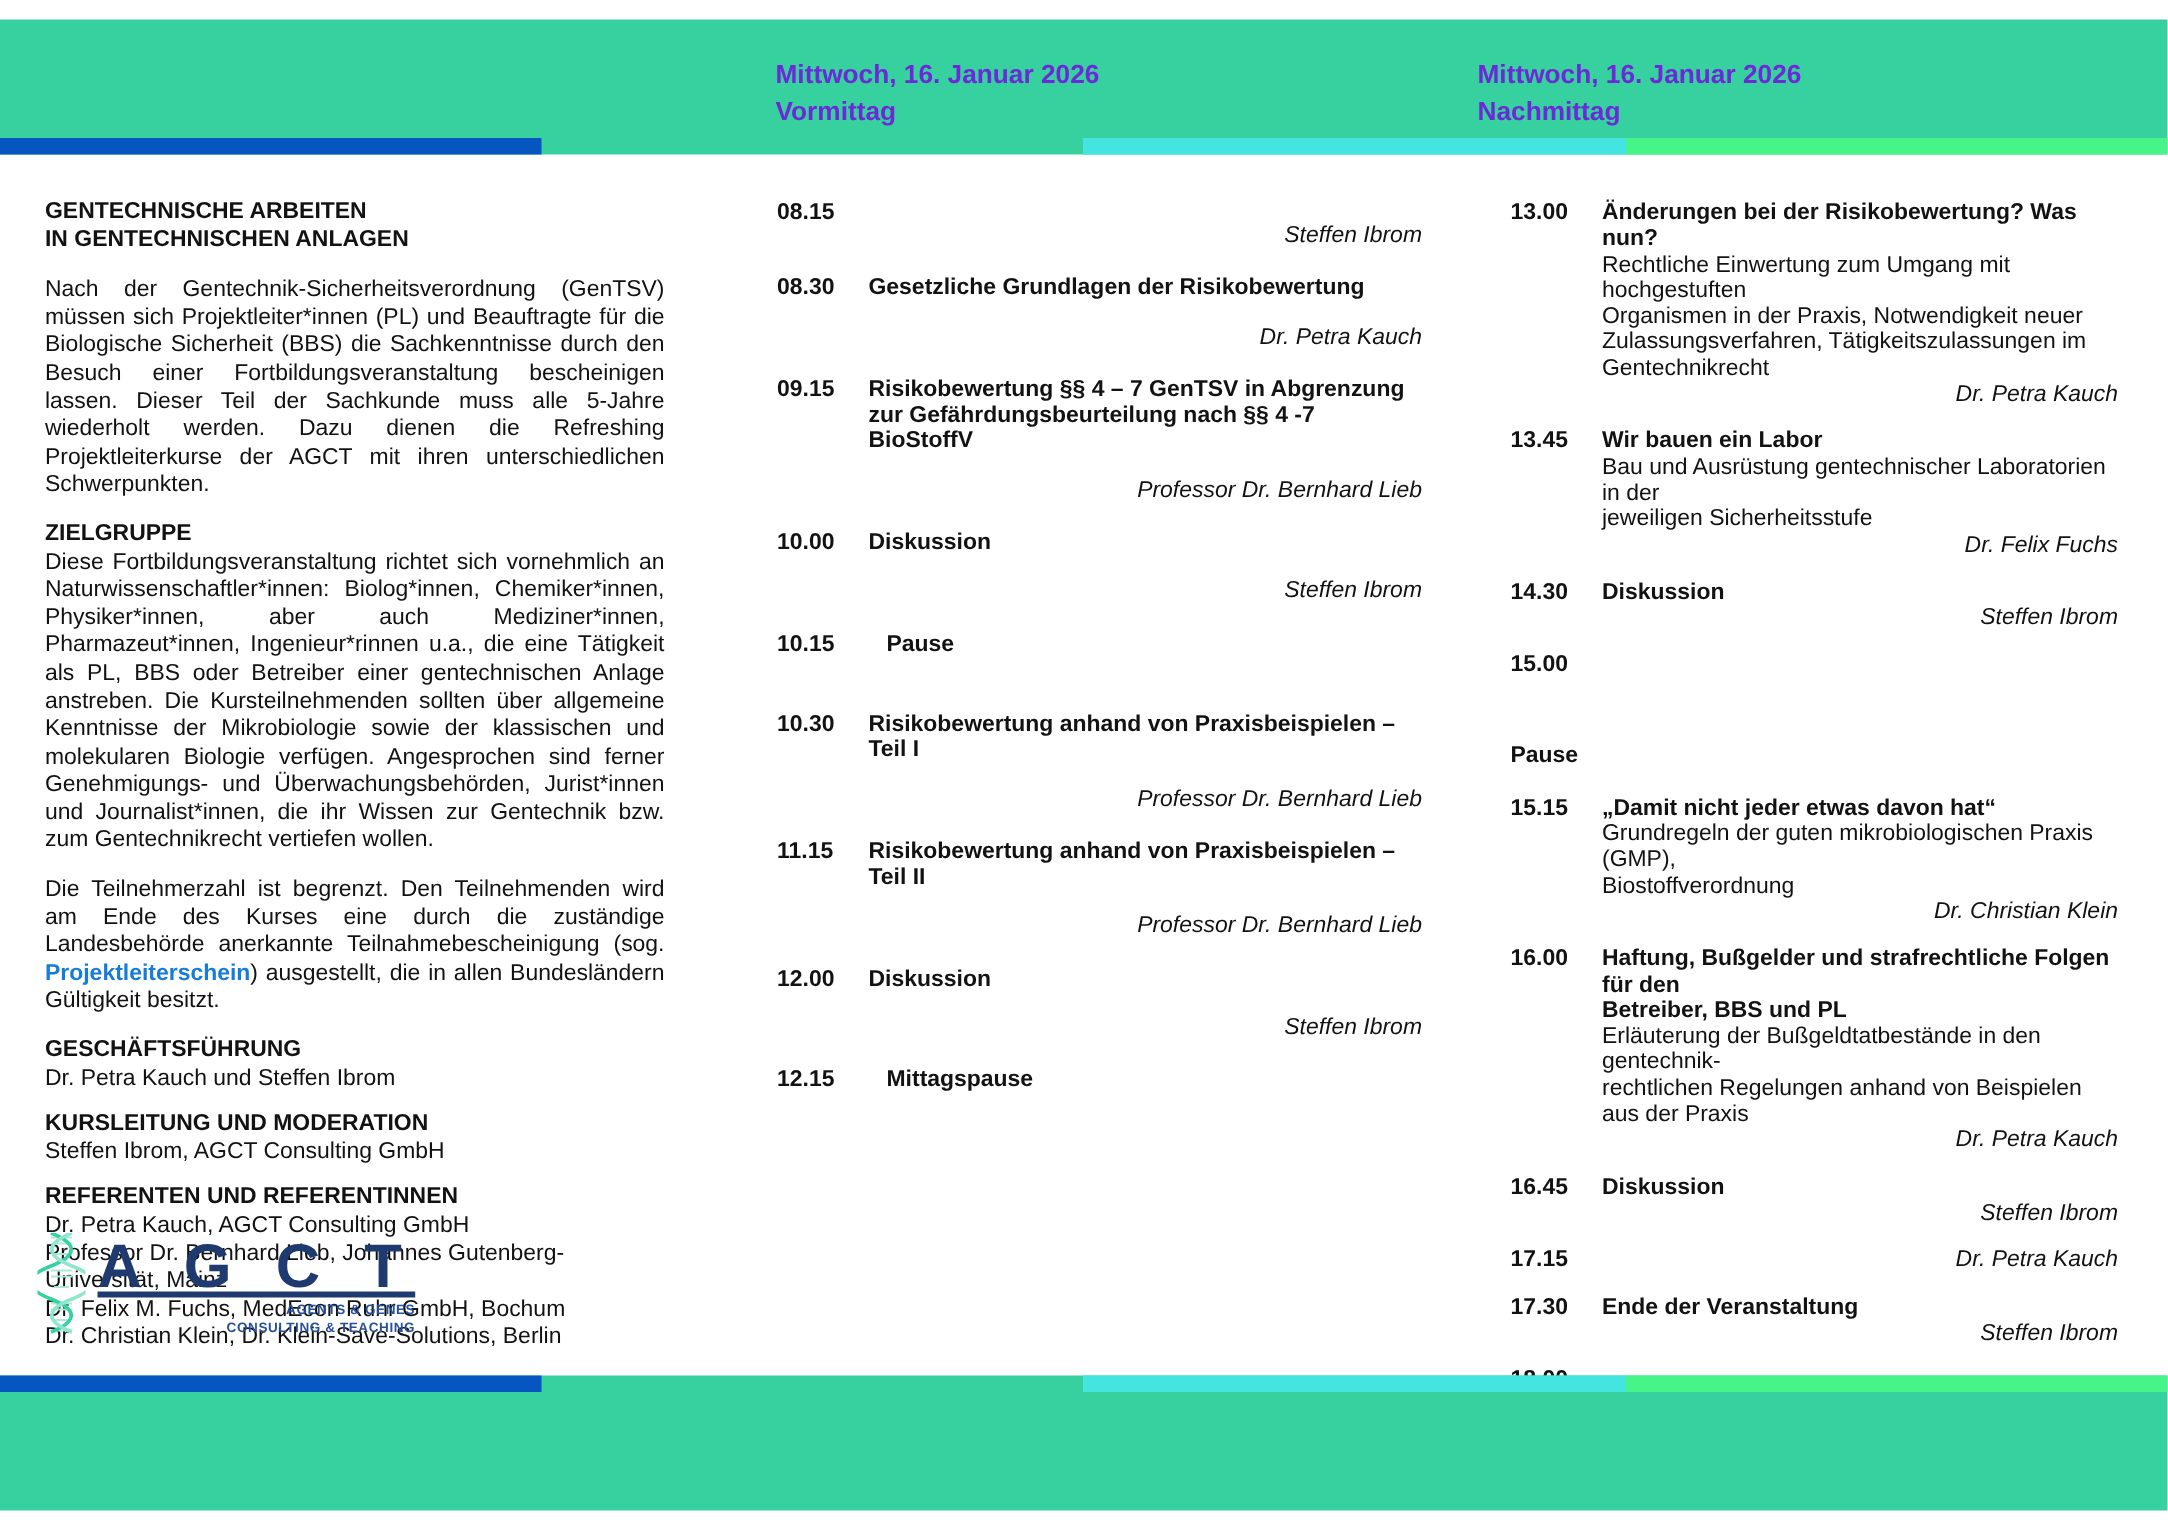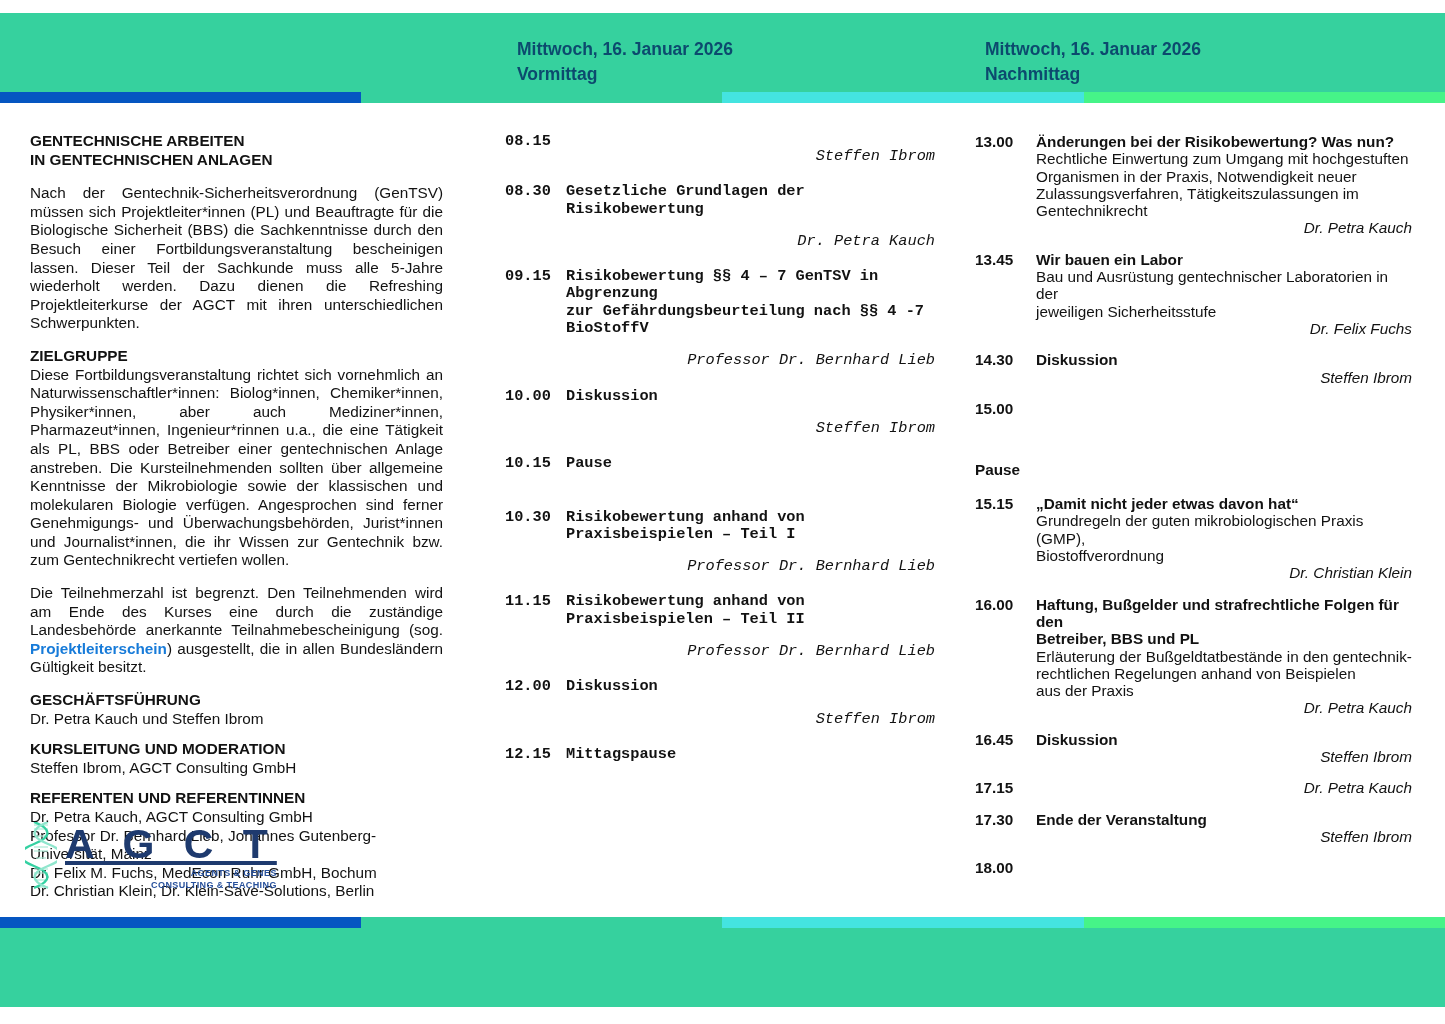--- a/index.html
+++ b/index.html
@@ -10,40 +10,40 @@
   
   .band{position:absolute;left:0;width:1445px;height:90px;background:#36d19e;}
   .band.top{top:13px;}
   .band.bottom{top:917px;}
   .strip{position:absolute;height:11px;}
   .band.top .strip{bottom:0;}
   .band.bottom .strip{top:0;}
   .strip.blue{left:0;width:361px;background:#0556c1;}
   .strip.cyan{left:722px;width:362px;background:#44e4e0;}
   .strip.green{left:1084px;width:361px;background:#46f488;}
-  .band-title{position:absolute;top:24px;color:#0c4a6e;font-weight:bold;
+  .band-title{position:absolute;top:24px;color:#6d28d9;font-weight:bold;
     font-size:17.5px;line-height:25px;}
   .band-title.morning{left:517px;}
   .band-title.afternoon{left:985px;}
   
   .leftcol{position:absolute;left:30px;top:132px;width:413px;
     font-size:15.3px;line-height:18.6px;}
   .doc-title{font-weight:bold;white-space:pre-line;margin-bottom:15px;}
   .para{text-align:justify;margin-bottom:14px;}
   .subhead{font-weight:bold;margin-top:0;}
   .inline-link{color:#177bd9;font-weight:bold;text-decoration:none;cursor:pointer;}
   .section{margin-bottom:12px;}
   
   .schedcol{position:absolute;top:133px;font-size:15.3px;line-height:17.3px;}
-  .schedcol.morning{left:505px;width:430px;font-family:Liberation Mono, monospace;}
+  .schedcol.morning{left:518px;width:430px;}
   .schedcol.afternoon{left:975px;width:437px;}
   .entry{display:flex;align-items:flex-start;}
   .schedcol.morning .entry{margin-bottom:18px;}
-  .schedcol.afternoon .entry{margin-bottom:14px;}
-  .schedcol.morning .entry.no-speaker{margin-bottom:36px;}
+  .schedcol.afternoon .entry{margin-bottom:14px;margin-left:32px;}
+  .schedcol.morning .entry.no-speaker{margin-bottom:36px;gap:12px;}
   .schedcol.afternoon .entry.no-speaker{margin-bottom:17px;flex-direction:column;}
   .time{flex:0 0 61px;font-weight:bold;}
   .ebody{flex:1 1 auto;min-width:0;}
   .etitle{font-weight:bold;white-space:pre-line;}
   .edesc{white-space:pre-line;}
   .espeaker{font-style:italic;text-align:right;}
   .schedcol.morning .espeaker{margin-top:15px;}
   .schedcol.afternoon .espeaker{margin-top:0;}
   
   .logo{position:absolute;left:25px;top:822px;display:flex;align-items:flex-start;}

